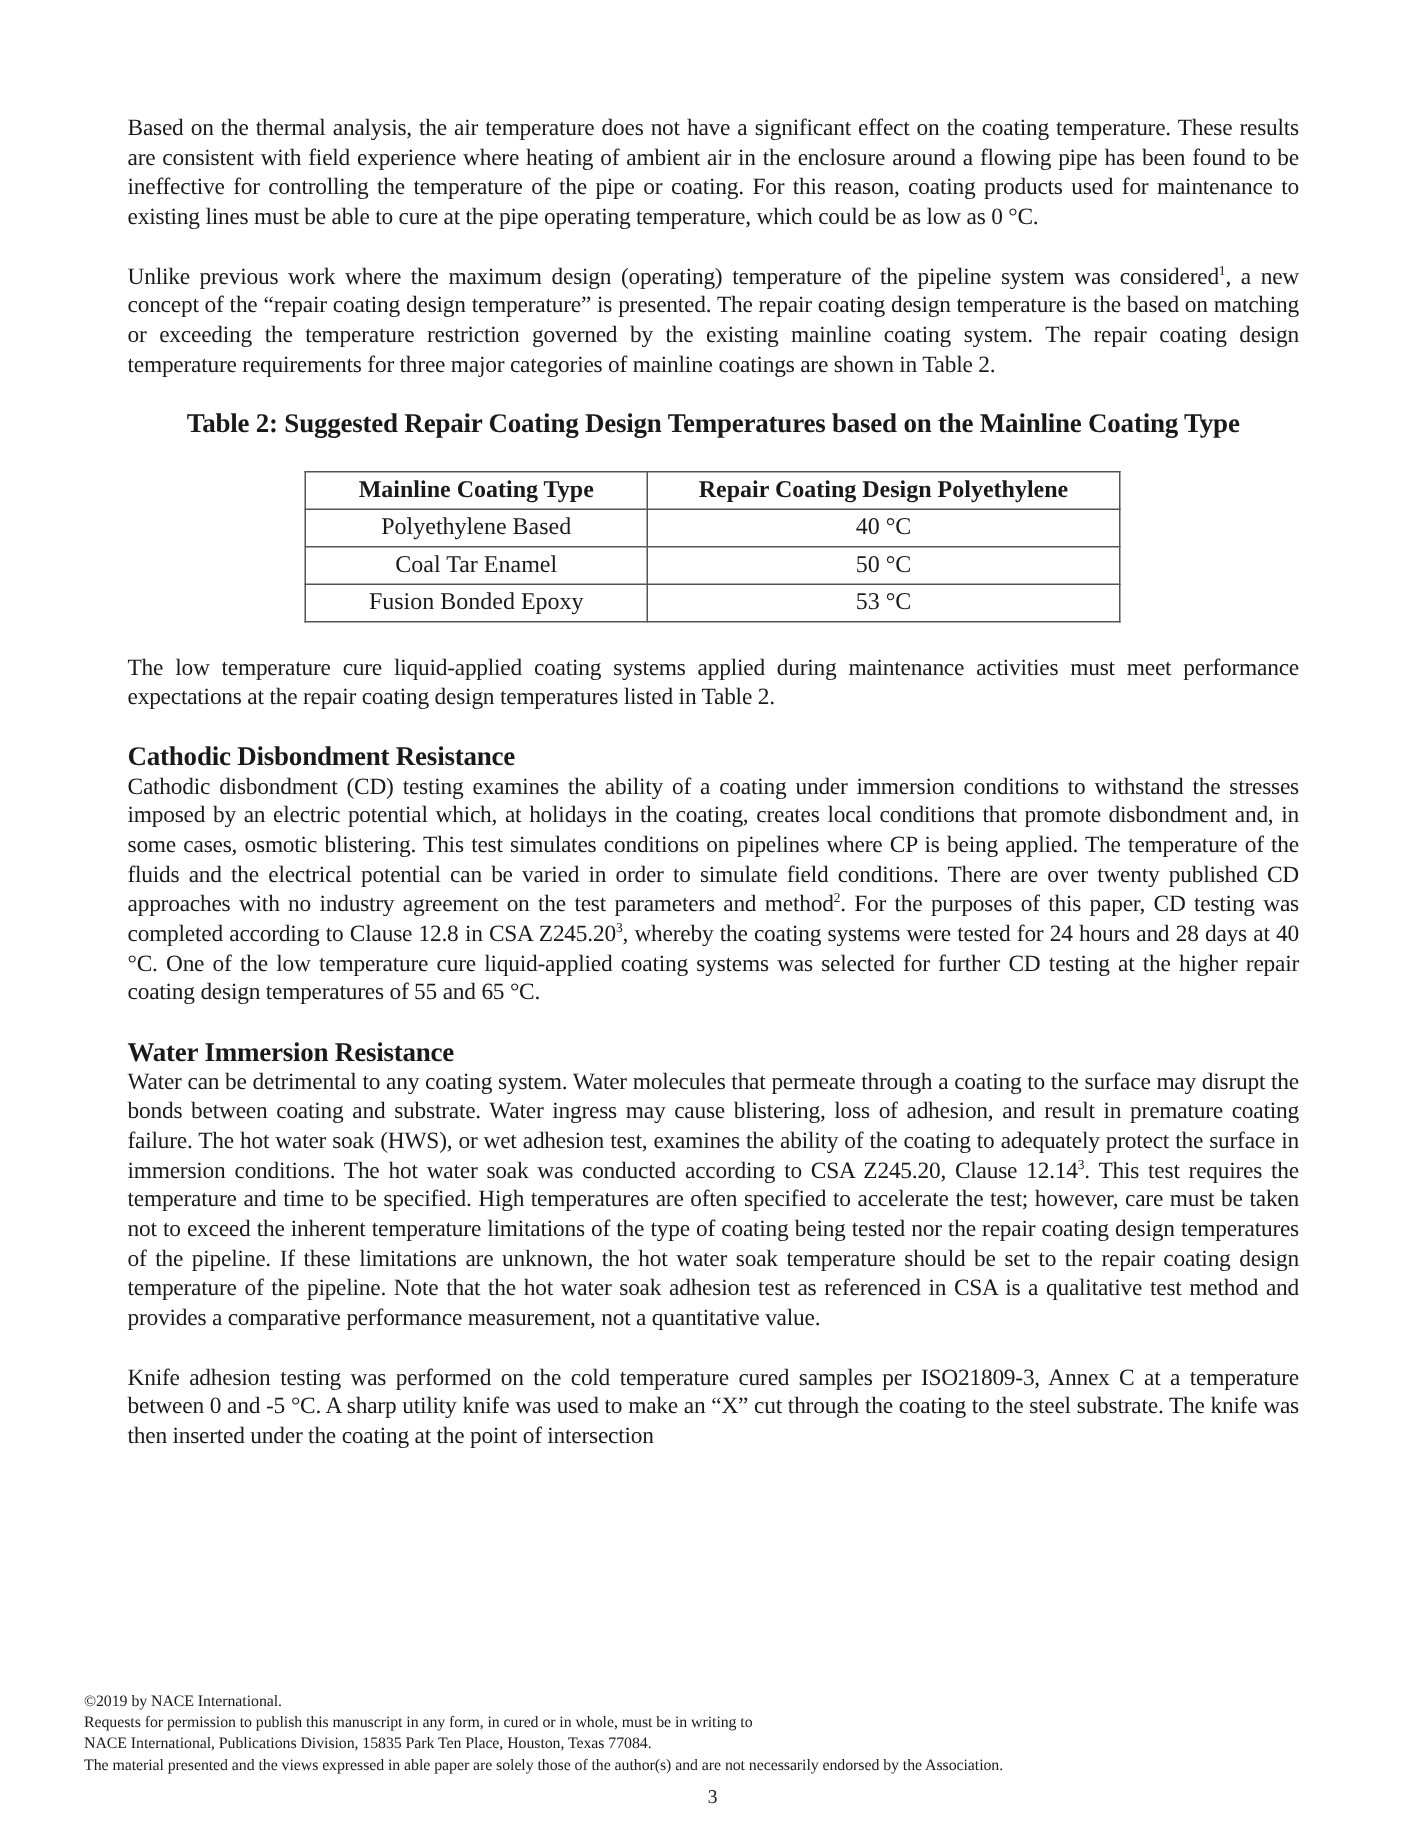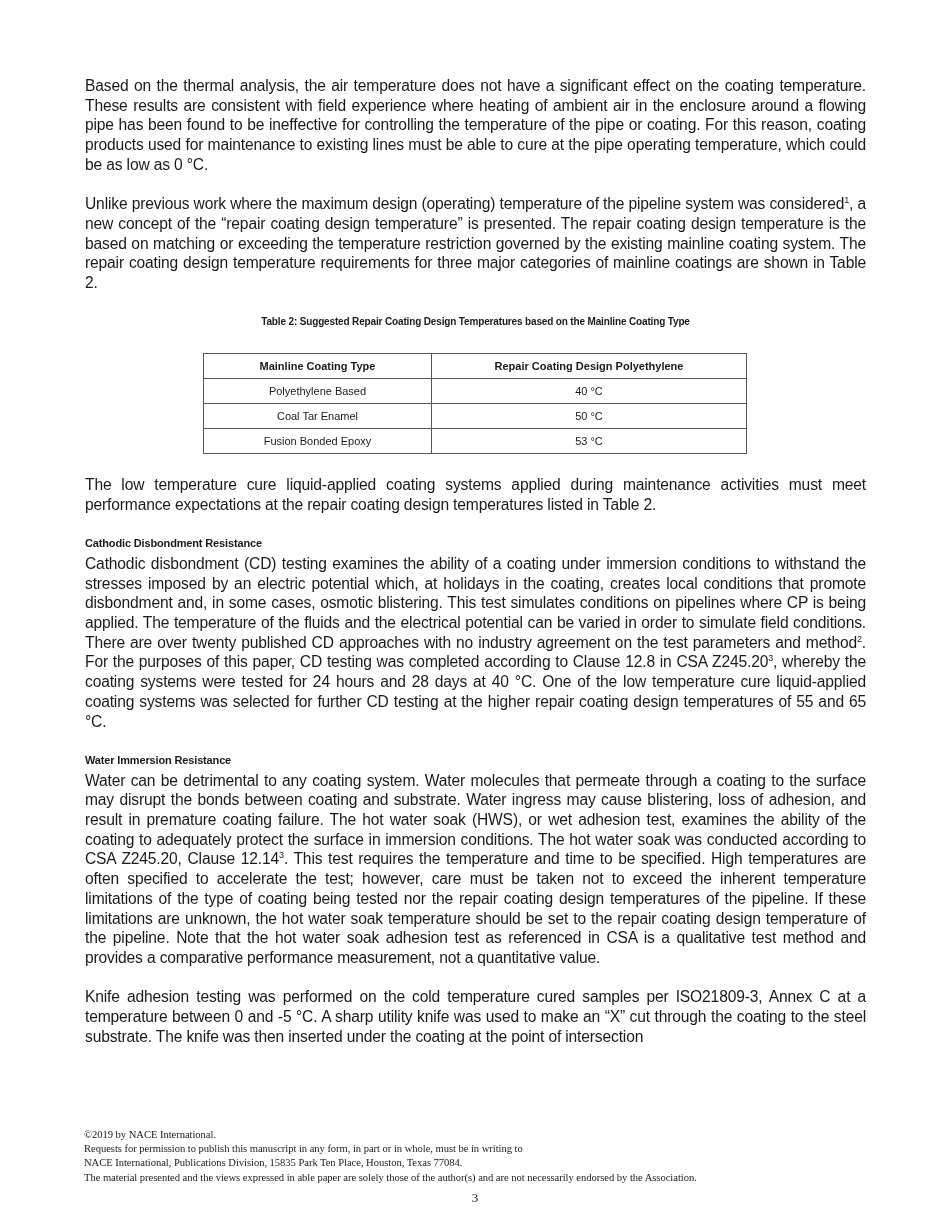--- a/index.html
+++ b/index.html
@@ -13,67 +13,68 @@
       position: relative;
       overflow: hidden;
       font-family: "Liberation Sans", sans-serif;
       color: #1a1a1a;
     }
     .page {
       position: absolute;
       left: 85px;
       top: 76px;
       width: 781px;
+      font-family: Liberation Serif, serif;
     }
     p.body {
       margin: 0;
       font-size: 15.6px;
       line-height: 19.7px;
       text-align: justify;
       letter-spacing: -0.15px;
     }
     .gap { height: 19.7px; }
     .table-caption {
       margin: 0;
-      font-size: 10px;
+      font-size: 18px;
       line-height: 19.7px;
       font-weight: bold;
       text-align: center;
       letter-spacing: -0.15px;
     }
     table.data {
       border-collapse: collapse;
       margin: 21px 15px 0 118px;
-      font-size: 11px;
+      font-size: 16px;
     }
     table.data th, table.data td {
       border: 1px solid #555;
       text-align: center;
       height: 24px;
       padding: 0;
       line-height: 24px;
     }
     table.data th { font-weight: bold; }
     table.data th.c1, table.data td.c1 { width: 227px; }
     table.data th.c2, table.data td.c2 { width: 314px; }
     .heading {
       margin: 0;
-      font-size: 11px;
+      font-size: 18px;
       line-height: 19.7px;
       font-weight: bold;
       letter-spacing: -0.15px;
     }
     sup {
       font-size: 9px;
       line-height: 0;
       vertical-align: 6px;
     }
     .footer {
       position: absolute;
-      left: 84px;
+      left: 56px;
       top: 1128px;
       font-family: "Liberation Serif", serif;
       font-size: 10.6px;
       line-height: 14.2px;
       color: #1a1a1a;
       letter-spacing: -0.05px;
     }
     .footer div { white-space: nowrap; }
     .page-number {
       position: absolute;
@@ -134,18 +135,18 @@
   <p class="heading">Water Immersion Resistance</p>
   <p class="body"><span>Water can be detrimental to any coating system. Water molecules that permeate through a coating to the surface may disrupt the bonds between coating and substrate. Water ingress may cause blistering, loss of adhesion, and result in premature coating failure. The hot water soak (HWS), or wet adhesion test, examines the ability of the coating to adequately protect the surface in immersion conditions. The hot water soak was conducted according to CSA Z245.20, Clause 12.14</span><sup>3</sup><span>. This test requires the temperature and time to be specified. High temperatures are often specified to accelerate the test; however, care must be taken not to exceed the inherent temperature limitations of the type of coating being tested nor the repair coating design temperatures of the pipeline. If these limitations are unknown, the hot water soak temperature should be set to the repair coating design temperature of the pipeline. Note that the hot water soak adhesion test as referenced in CSA is a qualitative test method and provides a comparative performance measurement, not a quantitative value.</span></p>
   <div class="gap"></div>
 
   <p class="body">Knife adhesion testing was performed on the cold temperature cured samples per ISO21809-3, Annex C at a temperature between 0 and -5 °C. A sharp utility knife was used to make an “X” cut through the coating to the steel substrate. The knife was then inserted under the coating at the point of intersection</p>
 
 </div>
 
 <div class="footer">
   <div>©2019 by NACE International.</div>
-  <div>Requests for permission to publish this manuscript in any form, in part or in whole, must be in writing to</div>
+  <div>Requests for permission to publish this manuscript in any form, in cured or in whole, must be in writing to</div>
   <div>NACE International, Publications Division, 15835 Park Ten Place, Houston, Texas 77084.</div>
   <div>The material presented and the views expressed in able paper are solely those of the author(s) and are not necessarily endorsed by the Association.</div>
 </div>
 
 <div class="page-number">3</div>
 
 </body></html>

